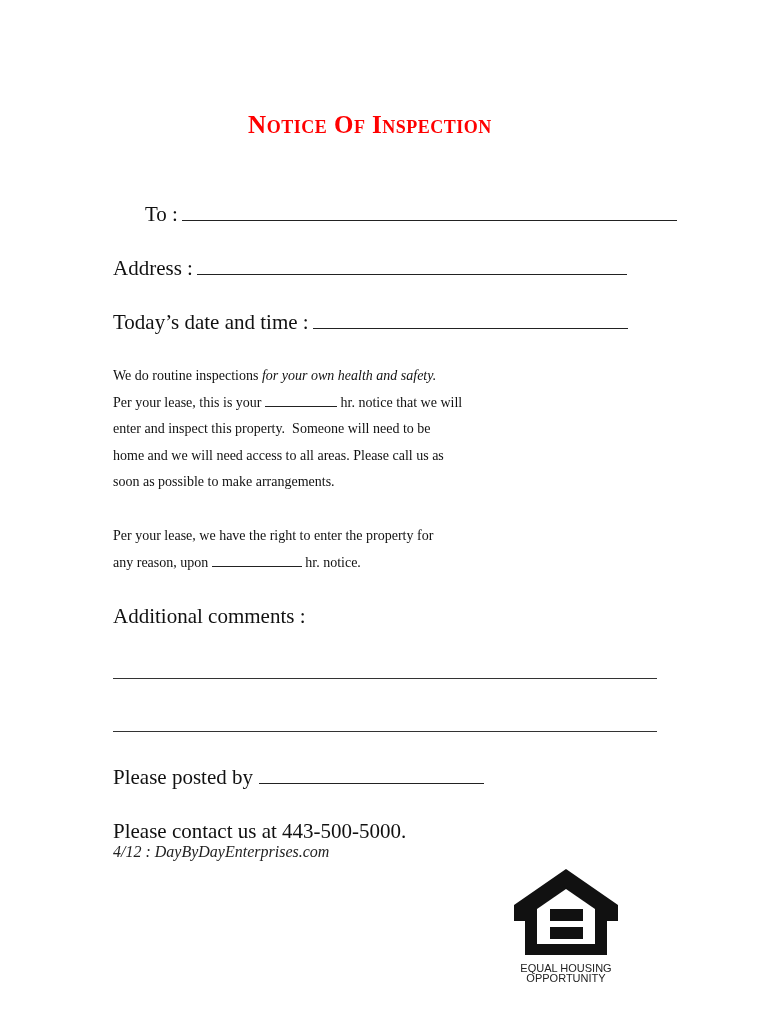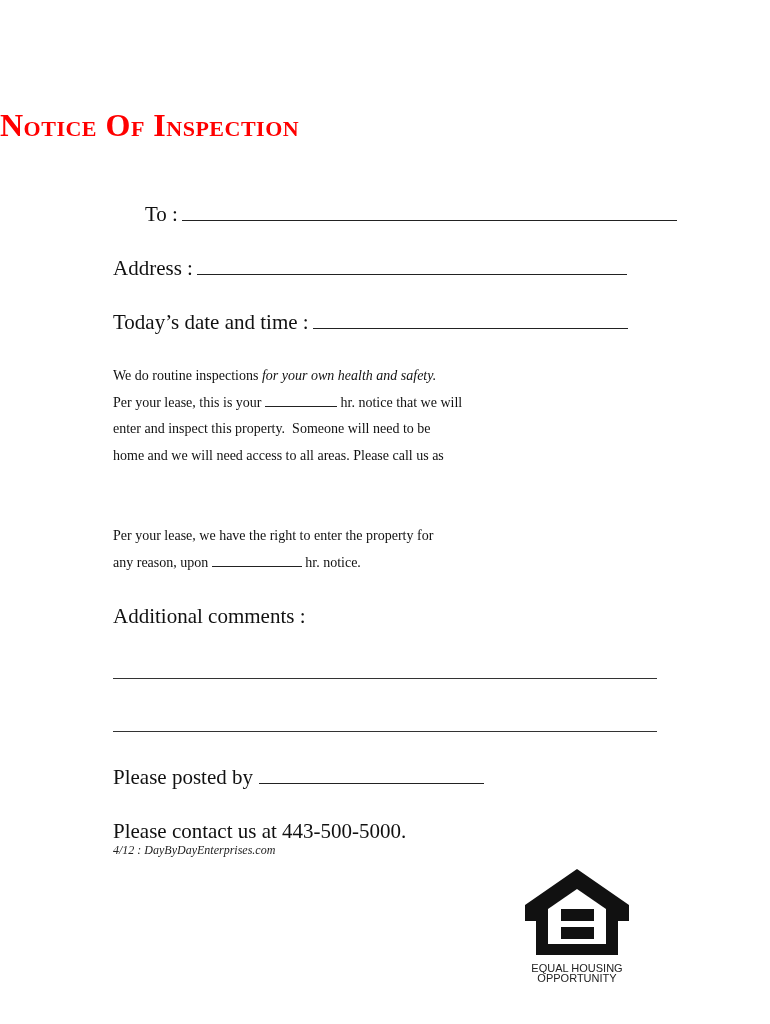--- a/index.html
+++ b/index.html
@@ -1,26 +1,26 @@
 <!DOCTYPE html>
 <html><head>
 <meta charset="utf-8">
 <style>
   html, body { margin: 0; padding: 0; background: #ffffff; }
   body { width: 770px; height: 1024px; position: relative; overflow: hidden; font-family: "Liberation Serif", "DejaVu Serif", serif; color: #111; }
   .page { position: absolute; left: 0; top: 0; width: 770px; height: 1024px; }
-  .title { position: absolute; left: 0; width: 740px; top: 100px; text-align: left; color: #ff0000; font-weight: bold; font-size: 32px; font-variant: small-caps; letter-spacing: 0.5px; font-family: "Liberation Serif", serif; line-height: 50px; }
+  .title { position: absolute; left: 0; width: 740px; top: 100px; text-align: center; color: #ff0000; font-weight: bold; font-size: 25px; font-variant: small-caps; letter-spacing: 0.5px; font-family: "Liberation Serif", serif; line-height: 50px; }
   .line { position: absolute; left: 113px; font-size: 21px; line-height: 26px; white-space: nowrap; }
   .blank { display: inline-block; border-bottom: 1.5px solid #222; height: 18px; vertical-align: baseline; margin-left: 4px; }
   .para { position: absolute; left: 113px; width: 560px; font-size: 14px; line-height: 26.5px; }
   .para em { font-style: italic; }
   .inline-blank { display: inline-block; border-bottom: 1.5px solid #222; height: 16px; vertical-align: baseline; }
   .rule { position: absolute; left: 113px; width: 544px; border-top: 1.5px solid #333; height: 0; }
-  .footer-note { position: absolute; left: 113px; top: 843px; font-size: 12px; font-style: italic; font-family: "Liberation Serif", serif; color: #222; }
-  .logo { position: absolute; left: 522px; top: 866px; width: 110px; height: 122px; text-decoration: underline; }
+  .footer-note { position: absolute; left: 113px; top: 843px; font-size: 16px; font-style: italic; font-family: "Liberation Serif", serif; color: #222; }
+  .logo { position: absolute; left: 511px; top: 866px; width: 110px; height: 122px; text-decoration: underline; }
   .logo-text { position: absolute; left: 0; width: 110px; text-align: center; font-family: "Liberation Sans", sans-serif; font-size: 11px; line-height: 10px; color: #222; letter-spacing: 0px; }
 </style>
 </head>
 <body>
 
 <div class="page">
 
   <div class="title">Notice Of Inspection</div>
 
   <div class="line" style="top:201px;margin-left:32px;">
@@ -33,20 +33,21 @@
 
   <div class="line" style="top:309px;">
     <span>Today’s date and time :</span><span class="blank" style="width:315px;"></span>
   </div>
 
   <div class="para" style="top:363px;">
     <div><span>We do routine inspections </span><em>for your own health and safety.</em></div>
     <div><span>Per your lease, this is your </span><span class="inline-blank" style="width:72px;"></span><span> hr. notice that we will</span></div>
     <div style="white-space:pre;">enter and inspect this property.  Someone will need to be</div>
     <div>home and we will need access to all areas. Please call us as</div>
+    <div>soon as possible to make arrangements.</div>
   </div>
 
   <div class="para" style="top:523px;">
     <div>Per your lease, we have the right to enter the property for</div>
     <div><span>any reason, upon </span><span class="inline-blank" style="width:90px;"></span><span> hr. notice.</span></div>
   </div>
 
   <div class="line" style="top:603px;">Additional comments :</div>
 
   <div class="rule" style="top:678px;"></div>

